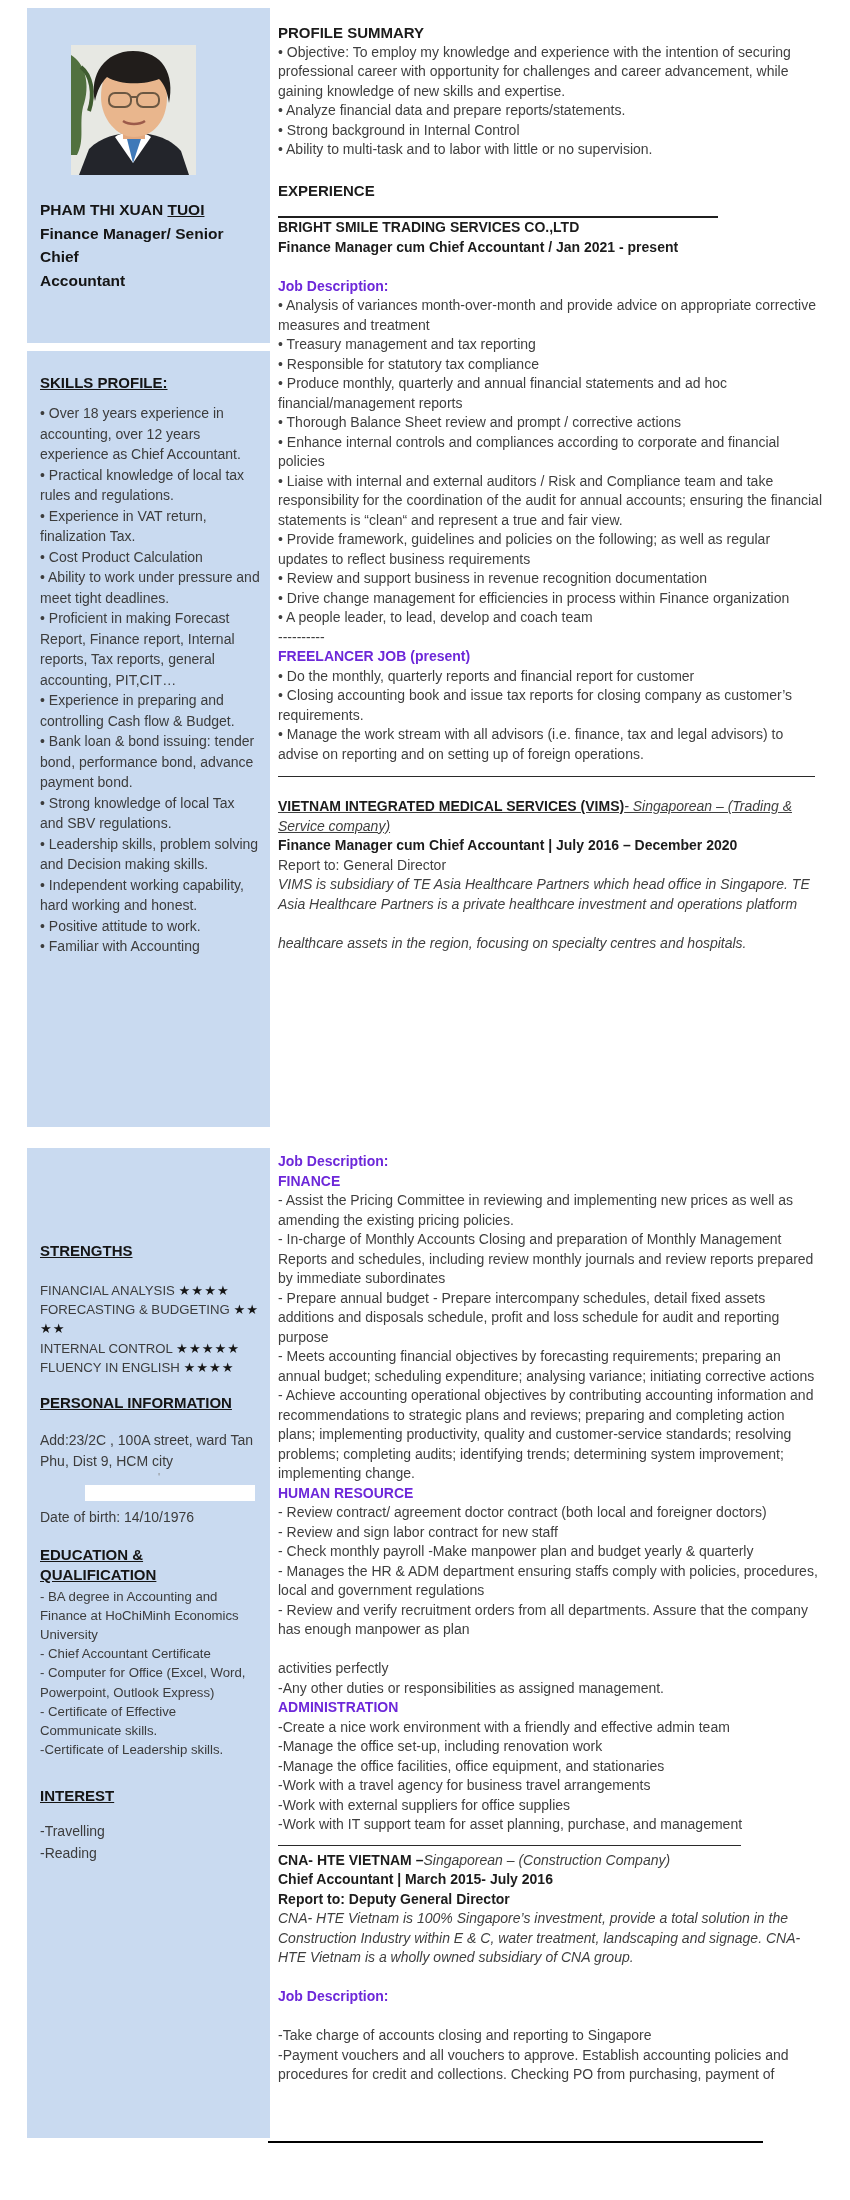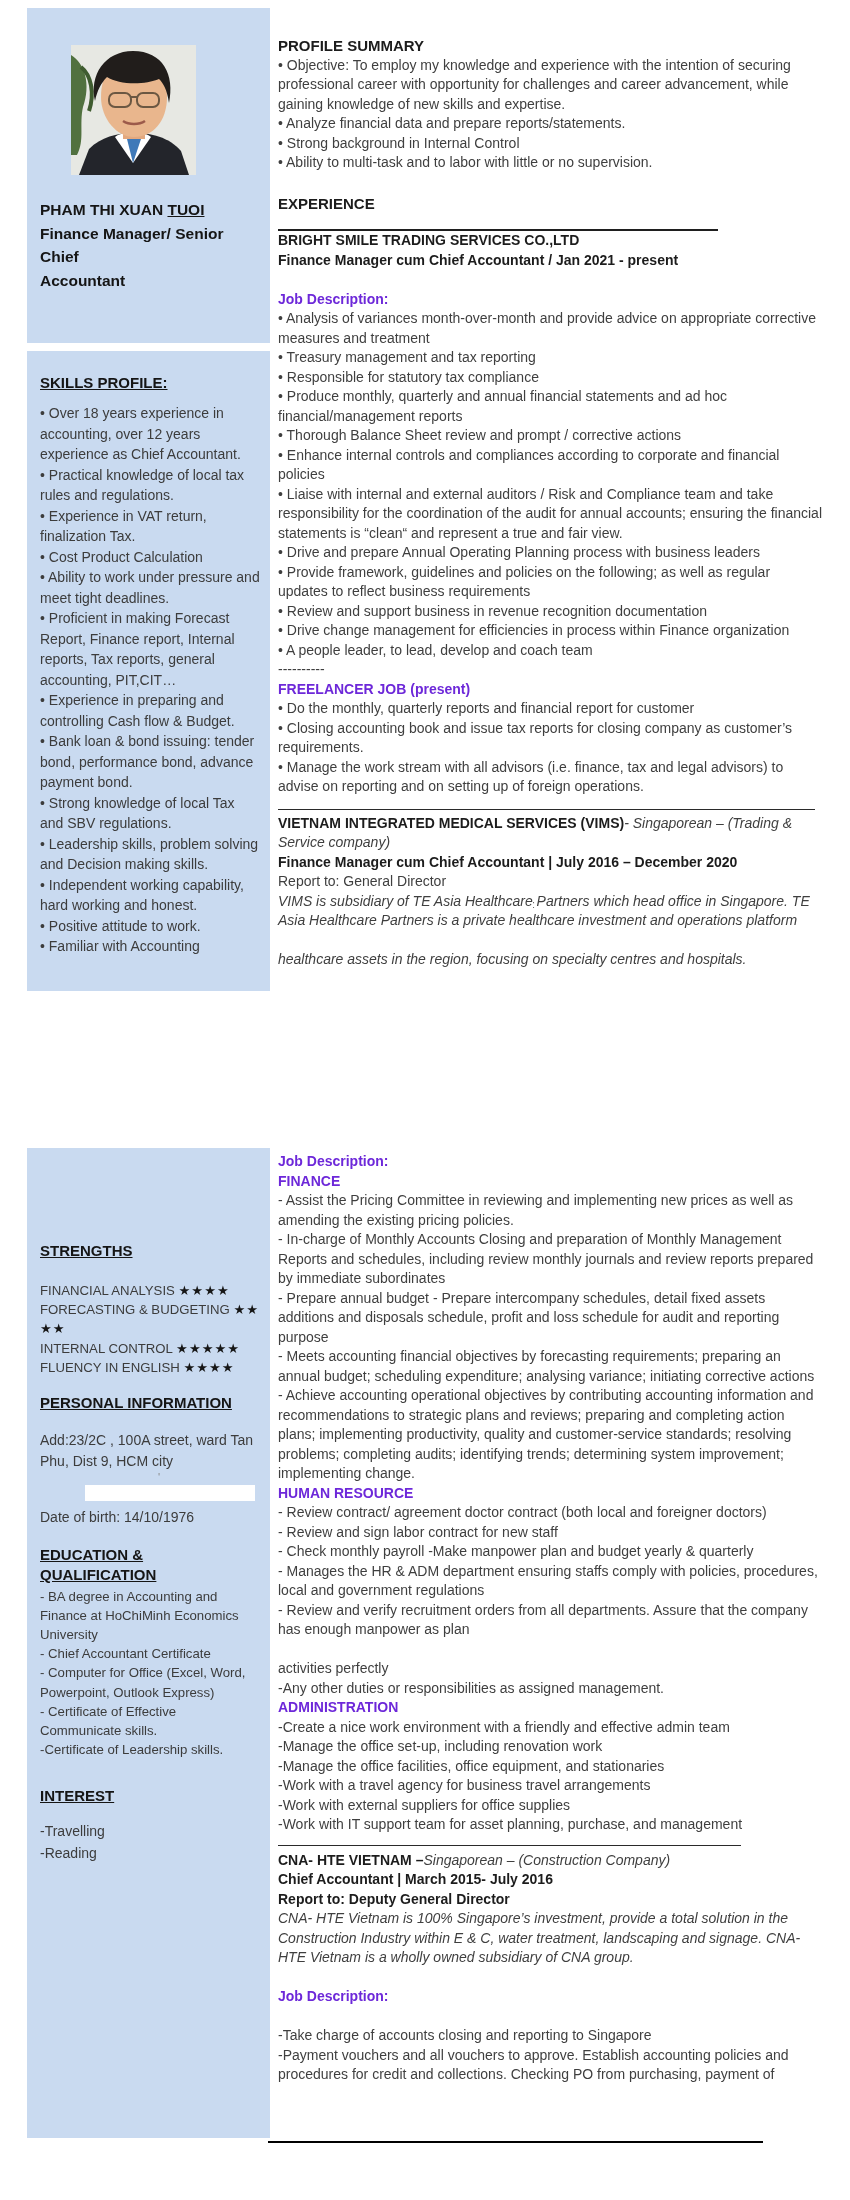--- a/index.html
+++ b/index.html
@@ -4,36 +4,36 @@
 <style>
   html,body{margin:0;padding:0;background:#ffffff;}
   .page{position:relative;width:850px;height:2200px;background:#ffffff;overflow:hidden;
         font-family:"Liberation Sans",sans-serif;color:#3f3f3f;}
   p{margin:0;padding:0;}
   .b{font-weight:bold;color:#1c1c1c;}
   .i{font-style:italic;}
   
   .sb-block{position:absolute;left:27px;width:243px;background:#c9daf0;box-sizing:border-box;}
   .sb1a{top:8px;height:335px;}
-  .sb1b{top:351px;height:640px;padding:22px 10px 0 13px;}
+  .sb1b{top:351px;height:776px;padding:22px 10px 0 13px;}
   .sb2{top:1148px;height:990px;padding:9px 10px 0 13px;}
   .photo{margin:37px 0 0 44px;width:125px;height:130px;display:block;}
   .name{margin:23px 10px 0 13px;font-size:15.5px;line-height:23.5px;font-weight:bold;color:#151515;}
   .name .u{text-decoration:underline;}
   .sb-h{font-size:15px;font-weight:bold;color:#151515;text-decoration:underline;line-height:20px;}
   .sb-body{font-size:14px;line-height:20.5px;color:#3c3c3c;}
   .sb-soft{font-size:14px;line-height:21.5px;color:#3c3c3c;}
   .sb-small{font-size:13.2px;line-height:19.2px;color:#3c3c3c;}
   .strength-row{white-space:normal;}
   .stars{font-family:"DejaVu Sans",sans-serif;color:#161616;letter-spacing:1px;}
   .redact{width:170px;height:16px;background:#ffffff;margin:2px 0 0 45px;}
   .tick{display:block;height:12px;margin-left:118px;color:#8a8a8a;font-size:11px;line-height:12px;}
   
   .rcol{position:absolute;left:278px;width:545px;font-size:14px;line-height:19.5px;color:#3f3f3f;}
-  .r1{top:16px;}
+  .r1{top:3px;}
   .r2{top:1148px;padding-top:4px;}
   .rh{font-size:15px;font-weight:bold;color:#1c1c1c;}
   .sub-h{font-weight:bold;color:#6d28d9;}
   .rule1{width:440px;border-top:2px solid #1f1f1f;margin-top:16px;}
   .rule2{width:537px;border-top:1.5px solid #2a2a2a;margin-top:12px;}
   .rule3{width:463px;border-top:1.5px solid #2a2a2a;margin-top:10px;}
   .sp{height:19.5px;}
   .mt{margin-top:21px;}
   .jd{margin-top:19.5px;}
   .stray{position:absolute;left:532px;top:898px;font-size:11px;color:#6a6a6a;}
@@ -140,38 +140,37 @@
     <p class="sub-h jd">Job Description:</p>
     <div>
 
     <p>• Analysis of variances month-over-month and provide advice on appropriate corrective measures and treatment</p>
         <p>• Treasury management and tax reporting</p>
         <p>• Responsible for statutory tax compliance</p>
         <p>• Produce monthly, quarterly and annual financial statements and ad hoc financial/management reports</p>
         <p>• Thorough Balance Sheet review and prompt / corrective actions</p>
         <p>• Enhance internal controls and compliances according to corporate and financial policies</p>
         <p>• Liaise with internal and external auditors / Risk and Compliance team and take responsibility for the coordination of the audit for annual accounts; ensuring the financial statements is “clean“ and represent a true and fair view.</p>
-        <p>• Drive and prepare Annual Operating Planning process with business leaders</p>
         <p>• Provide framework, guidelines and policies on the following; as well as regular updates to reflect business requirements</p>
         <p>• Review and support business in revenue recognition documentation</p>
         <p>• Drive change management for efficiencies in process within Finance organization</p>
         <p>• A people leader, to lead, develop and coach team</p>
       </div>
     <p>----------</p>
 
     <p class="sub-h">FREELANCER JOB (present)</p>
     <div>
 
     <p>• Do the monthly, quarterly reports and financial report for customer</p>
         <p>• Closing accounting book and issue tax reports for closing company as customer’s requirements.</p>
         <p>• Manage the work stream with all advisors (i.e. finance, tax and legal advisors) to advise on reporting and on setting up of foreign operations.</p>
       </div>
 
     <div class="rule2"></div>
-    <p style="margin-top:4px;"><span class="b">VIETNAM INTEGRATED MEDICAL SERVICES (VIMS)</span><span class="i">- Singaporean – (Trading &amp; Service company)</span></p>
+    <p style="margin-top:20px;text-decoration:underline;"><span class="b">VIETNAM INTEGRATED MEDICAL SERVICES (VIMS)</span><span class="i">- Singaporean – (Trading &amp; Service company)</span></p>
     <p class="b">Finance Manager cum Chief Accountant | July 2016 – December 2020</p>
     <p>Report to: General Director</p>
     <p class="i">VIMS is subsidiary of TE Asia Healthcare Partners which head office in Singapore. TE Asia Healthcare Partners is a private healthcare investment and operations platform</p>
     <div class="sp"></div>
     <p class="i">healthcare assets in the region, focusing on specialty centres and hospitals.</p>
   </div>
   <span class="stray">:</span>
 
   <div class="rcol r2">
     <p class="sub-h">Job Description:</p>

